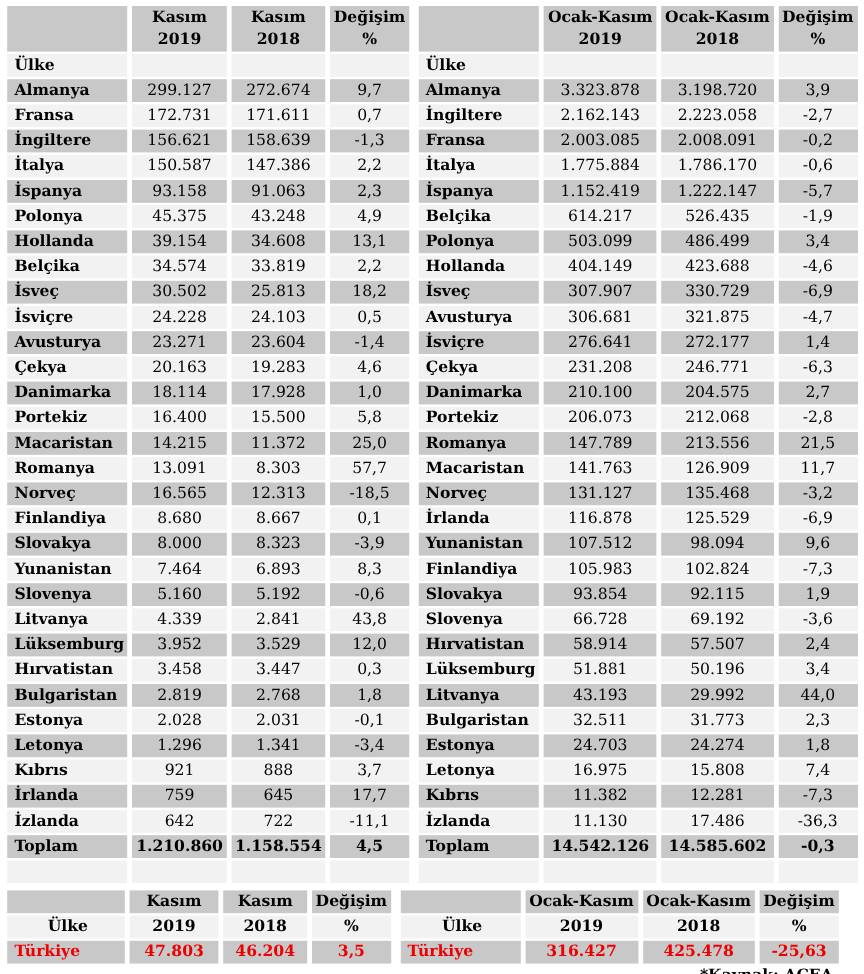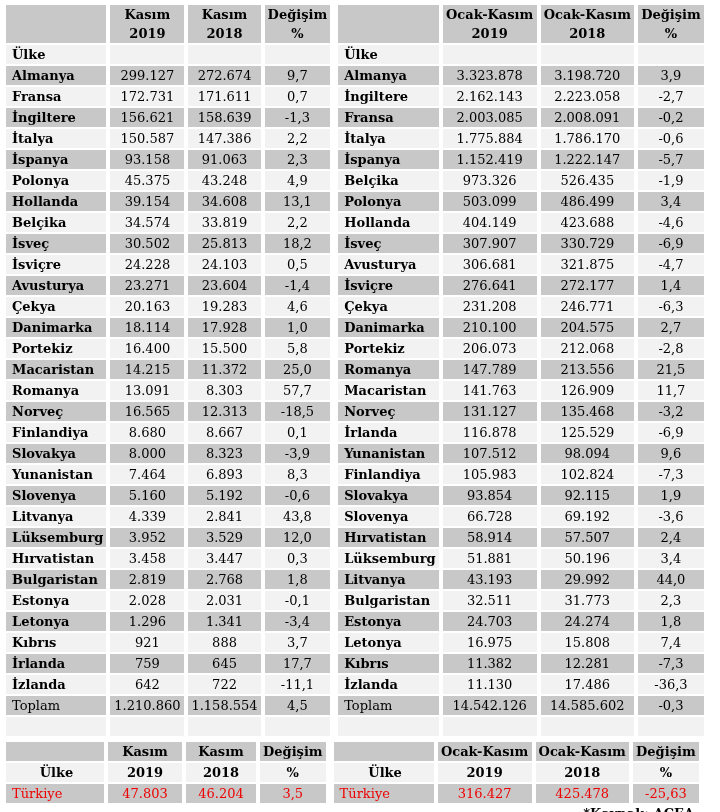--- a/index.html
+++ b/index.html
@@ -19,25 +19,25 @@
   .tbl-right col.c1{width:100px;} .tbl-right col.c2{width:94px;} .tbl-right col.c3{width:90px;} .tbl-right col.c4{width:66px;}
   th.hdr-cell {
     background:#c8c8c8; font-weight:bold; text-align:center;
     height:34px; line-height:16px; vertical-align:middle;
   }
   .r-silver td { background:#c8c8c8; }
   .r-light  td { background:#f2f2f2; }
   .c-country { text-align:left; font-weight:bold; padding-left:6px !important; }
   .c-num { text-align:center; font-weight:normal; }
   .ulke-row td { background:#f2f2f2; }
-  .total-row td { font-weight:normal; }
+  .total-row td { font-weight:bold; }
   .spacer-row td { height:10px; line-height:10px; }
   .hdr-top-row td { background:#c8c8c8; font-weight:bold; text-align:center; }
   .hdr-bot-row td { background:#f2f2f2; font-weight:bold; text-align:center; }
-  .turkey-row td { background:#c8c8c8; color:#ee0000; font-weight:normal; }
+  .turkey-row td { background:#c8c8c8; color:#ee0000; font-weight:bold; }
   .bottom-section { margin-top:2px; }
   .source-note {
     width:692px; text-align:right; font-size:13px; font-weight:bold;
     padding-right:4px; margin-top:1px;
   }
 </style>
 </head>
 <body>
 
 <div class="page">
@@ -308,21 +308,21 @@
             <td class="c-num">-0,6</td>
           </tr>
           <tr class="r-silver">
             <td class="c-country">İspanya</td>
             <td class="c-num">1.152.419</td>
             <td class="c-num">1.222.147</td>
             <td class="c-num">-5,7</td>
           </tr>
           <tr class="r-light">
             <td class="c-country">Belçika</td>
-            <td class="c-num">973.326</td>
+            <td class="c-num">614.217</td>
             <td class="c-num">526.435</td>
             <td class="c-num">-1,9</td>
           </tr>
           <tr class="r-silver">
             <td class="c-country">Polonya</td>
             <td class="c-num">503.099</td>
             <td class="c-num">486.499</td>
             <td class="c-num">3,4</td>
           </tr>
           <tr class="r-light">

